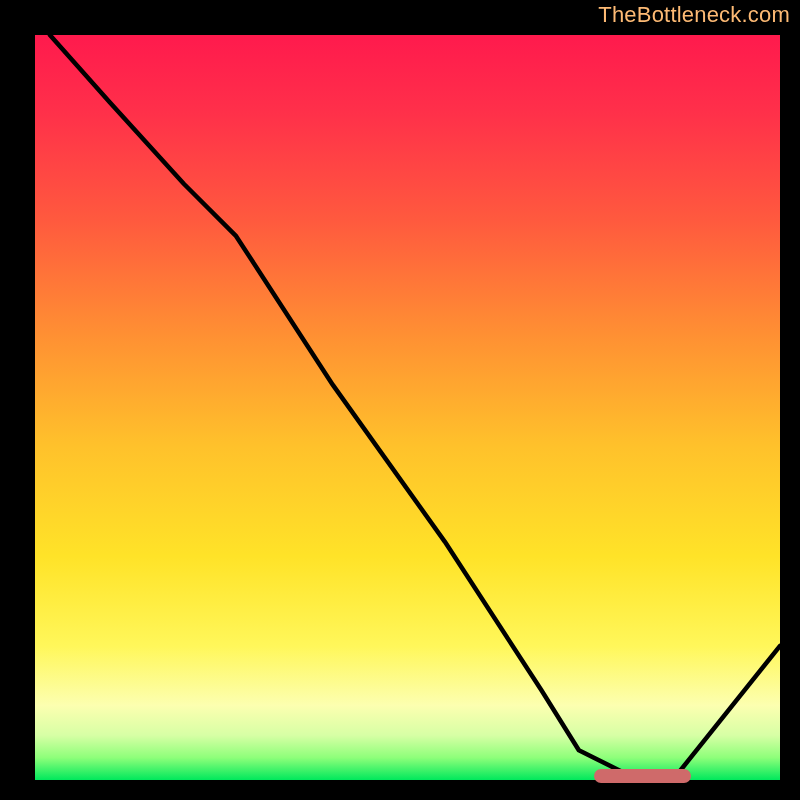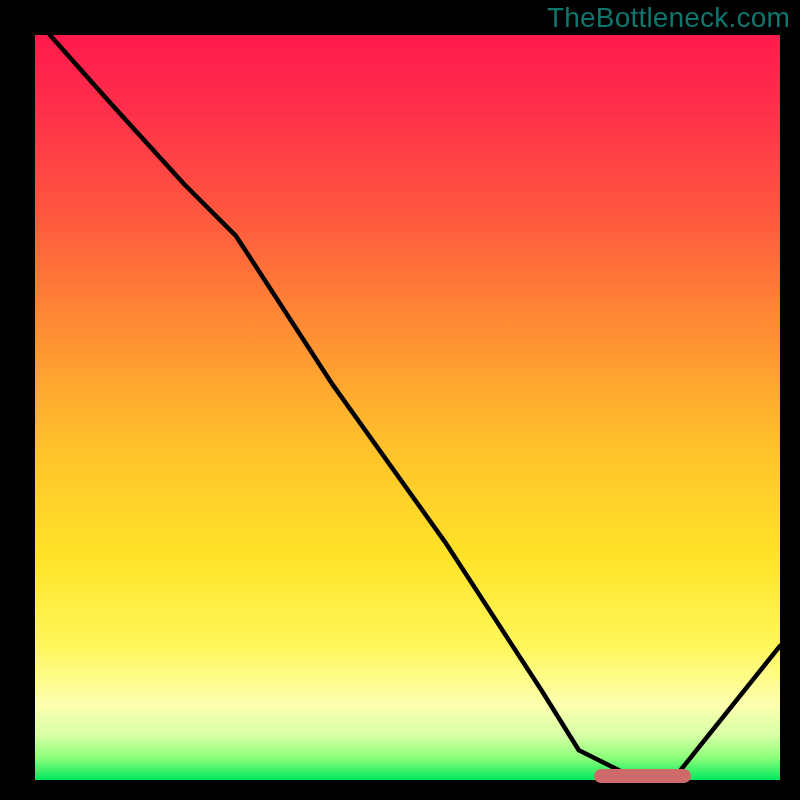--- a/index.html
+++ b/index.html
@@ -14,22 +14,22 @@
   .stage {
     position: relative;
     width: 800px;
     height: 800px;
     background: #000;
   }
   .attribution {
     position: absolute;
     top: 2px;
     right: 10px;
-    color: #0f766e;
-    font-size: 28px;
+    color: #fdba74;
+    font-size: 22px;
     font-weight: 500;
     letter-spacing: 0.2px;
   }
   .plot {
     position: absolute;
     left: 35px;
     top: 35px;
     width: 745px;
     height: 745px;
     

